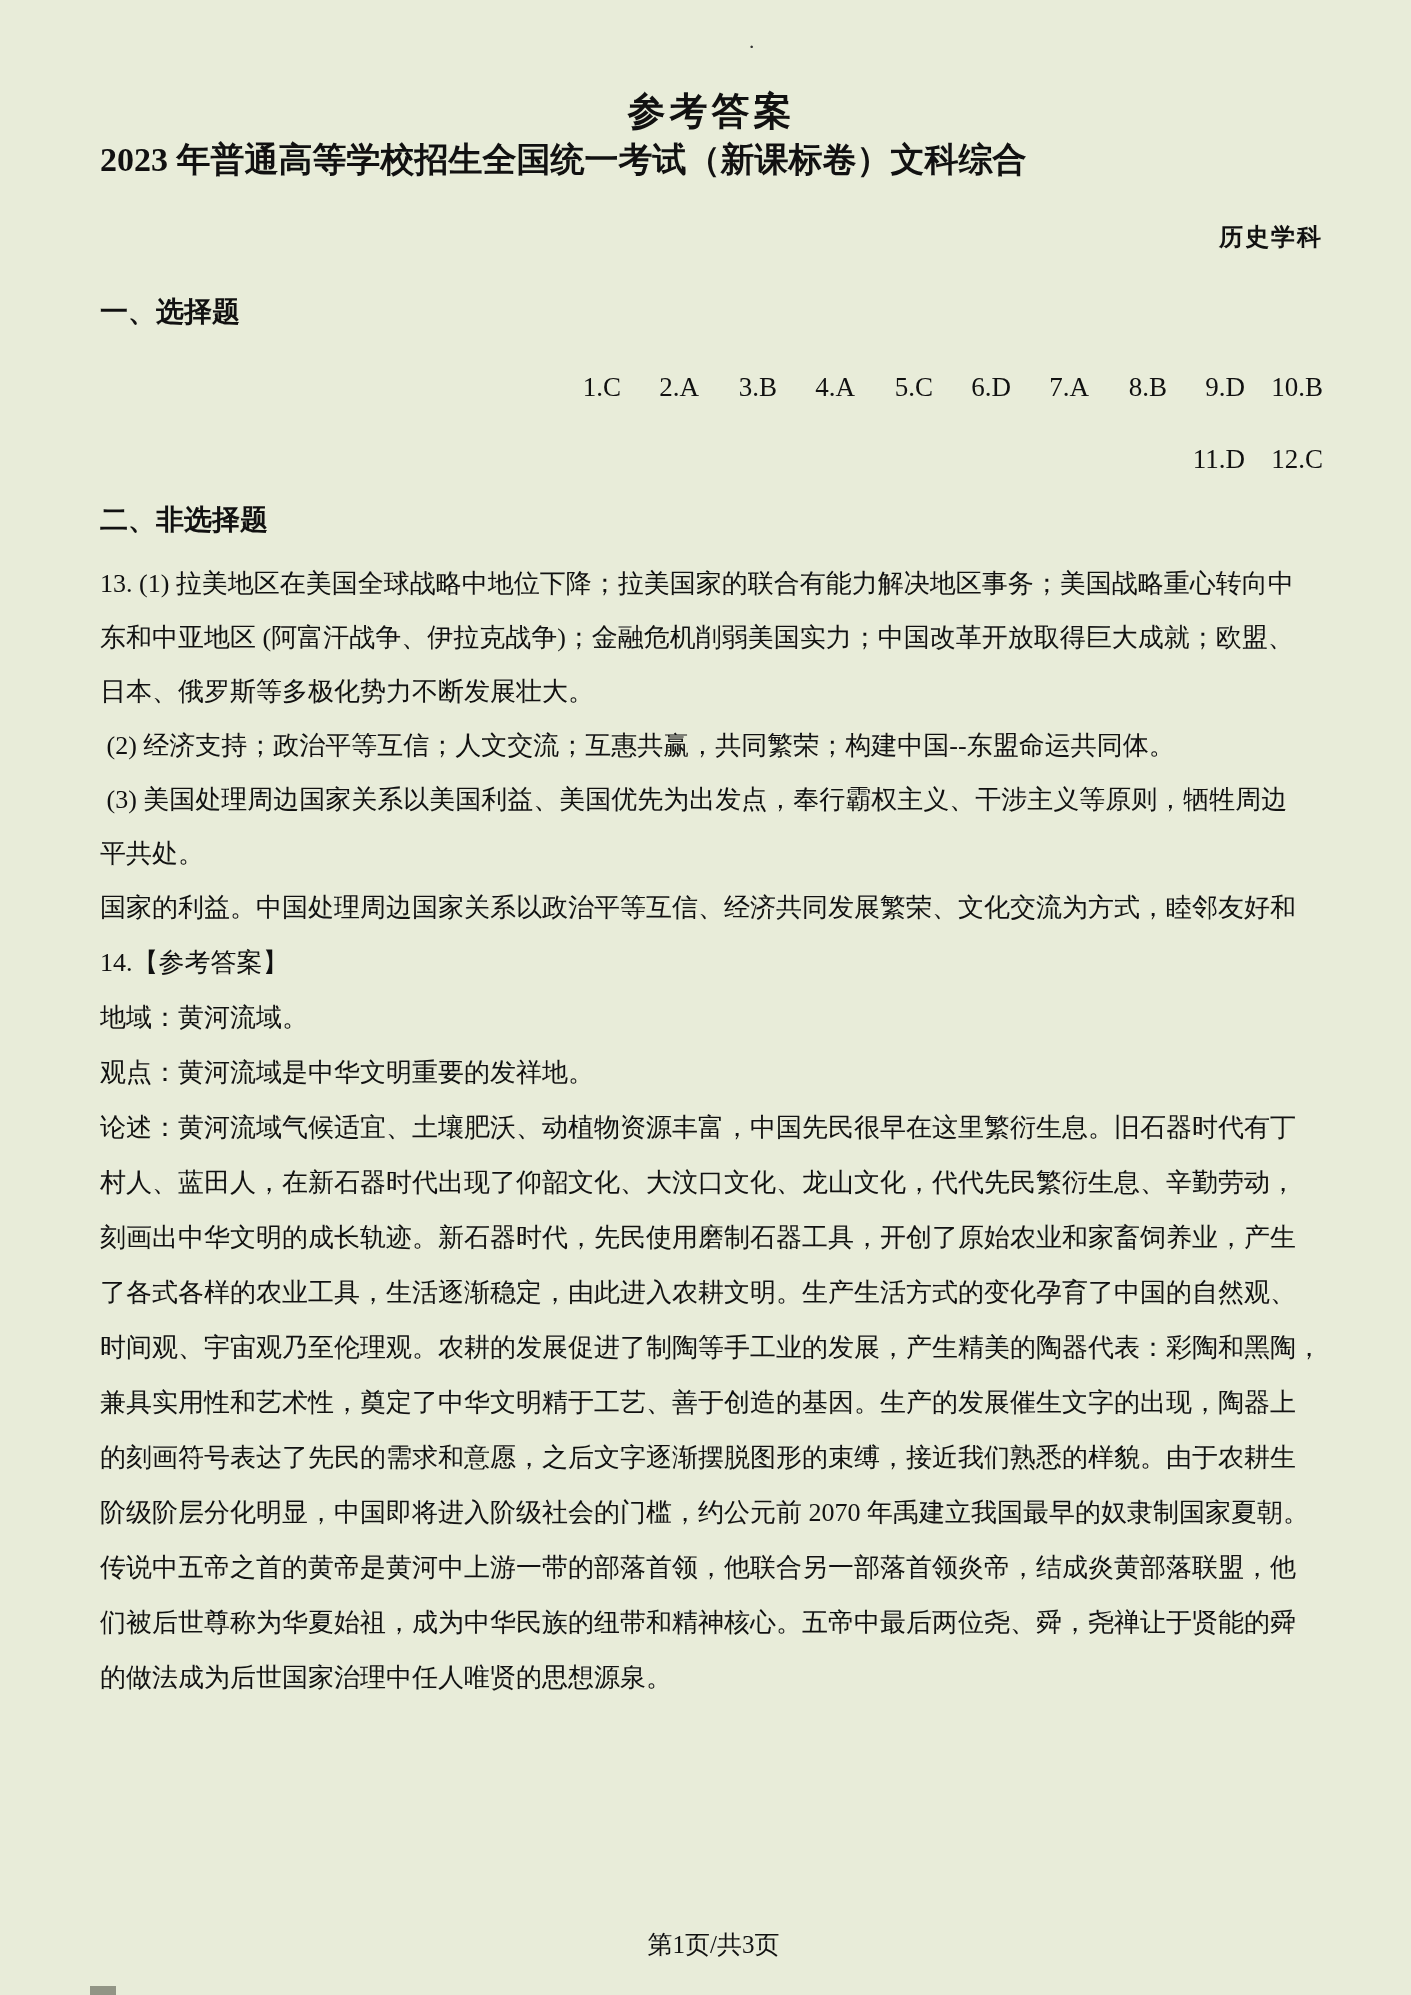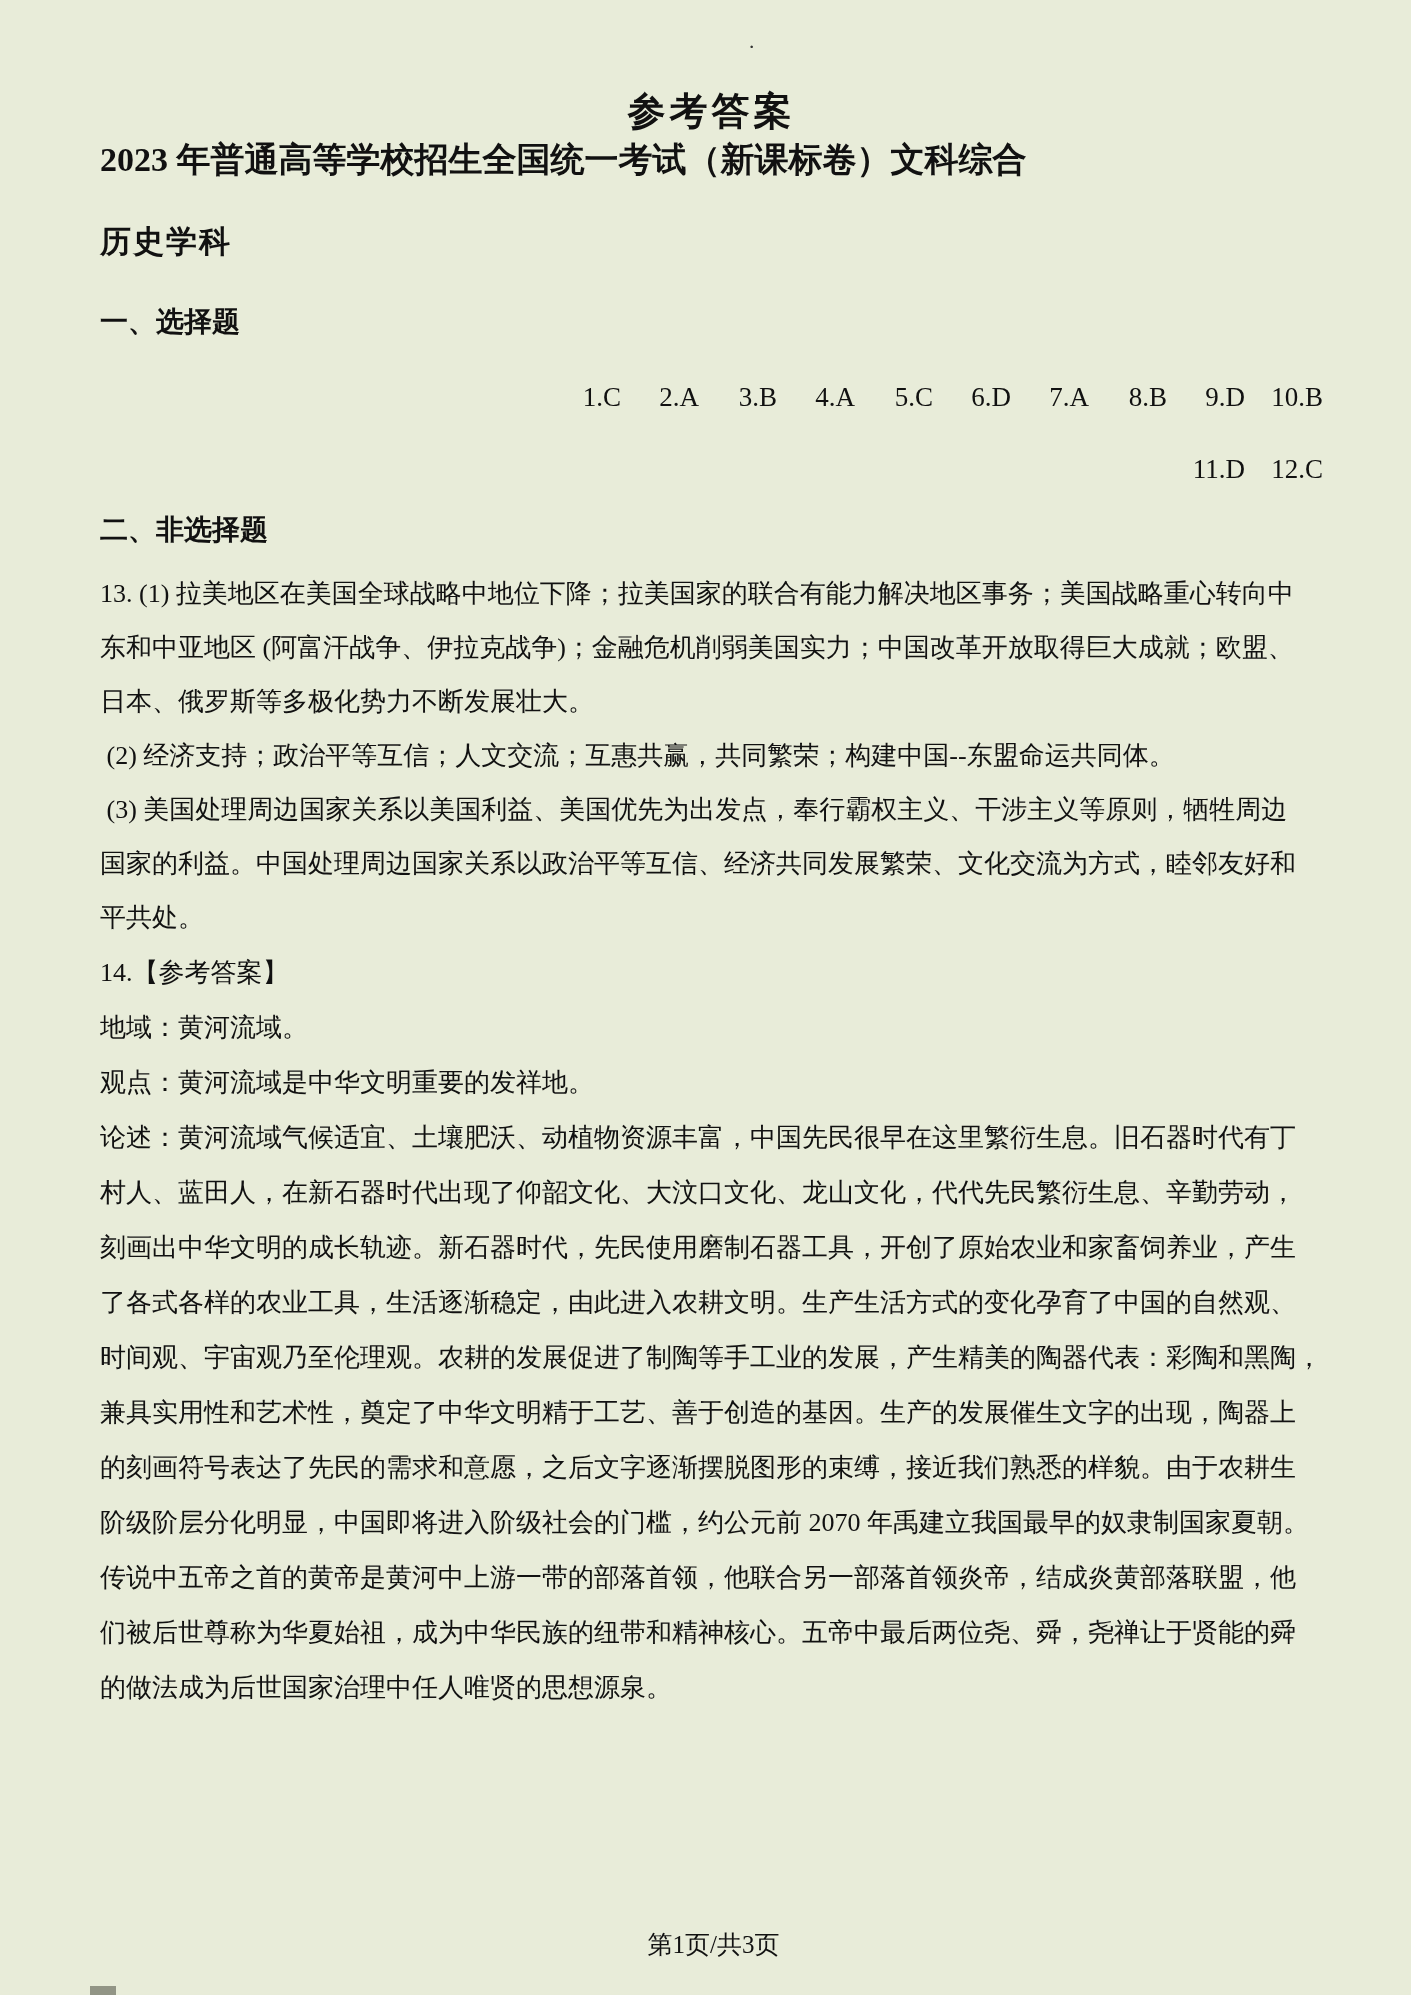--- a/index.html
+++ b/index.html
@@ -23,23 +23,23 @@
     padding-top: 86px;
     font-size: 38px;
     font-weight: bold;
     letter-spacing: 4px;
   }
   .doc-subtitle {
     font-size: 34px;
     font-weight: bold;
   }
   .doc-subject {
-    text-align: left;
+    text-align: right;
     margin-top: 38px;
-    font-size: 31px;
+    font-size: 24px;
     font-weight: bold;
     letter-spacing: 2px;
   }
   .sec-heading {
     font-size: 28px;
     font-weight: bold;
   }
   .sec-heading.first { margin-top: 40px; }
   .sec-heading.second { margin-top: 26px; }
   .answers-row {
@@ -98,22 +98,22 @@
     <div class="answers-row"><div class="answer-item">11.D</div><div class="answer-item">12.C</div></div>
 
     <div class="sec-heading second">二、非选择题</div>
 
     <div class="body-block q13">
         <div class="bodyline">13. (1) 拉美地区在美国全球战略中地位下降；拉美国家的联合有能力解决地区事务；美国战略重心转向中</div>
         <div class="bodyline">东和中亚地区 (阿富汗战争、伊拉克战争)；金融危机削弱美国实力；中国改革开放取得巨大成就；欧盟、</div>
         <div class="bodyline">日本、俄罗斯等多极化势力不断发展壮大。</div>
         <div class="bodyline"> (2) 经济支持；政治平等互信；人文交流；互惠共赢，共同繁荣；构建中国--东盟命运共同体。</div>
         <div class="bodyline"> (3) 美国处理周边国家关系以美国利益、美国优先为出发点，奉行霸权主义、干涉主义等原则，牺牲周边</div>
+        <div class="bodyline">平共处。</div>
         <div class="bodyline">国家的利益。中国处理周边国家关系以政治平等互信、经济共同发展繁荣、文化交流为方式，睦邻友好和</div>
-        <div class="bodyline">平共处。</div>
       </div>
 
     <div class="body-block q14">
         <div class="bodyline">14.【参考答案】</div>
         <div class="bodyline">地域：黄河流域。</div>
         <div class="bodyline">观点：黄河流域是中华文明重要的发祥地。</div>
         <div class="bodyline">论述：黄河流域气候适宜、土壤肥沃、动植物资源丰富，中国先民很早在这里繁衍生息。旧石器时代有丁</div>
         <div class="bodyline">村人、蓝田人，在新石器时代出现了仰韶文化、大汶口文化、龙山文化，代代先民繁衍生息、辛勤劳动，</div>
         <div class="bodyline">刻画出中华文明的成长轨迹。新石器时代，先民使用磨制石器工具，开创了原始农业和家畜饲养业，产生</div>
         <div class="bodyline">了各式各样的农业工具，生活逐渐稳定，由此进入农耕文明。生产生活方式的变化孕育了中国的自然观、</div>

